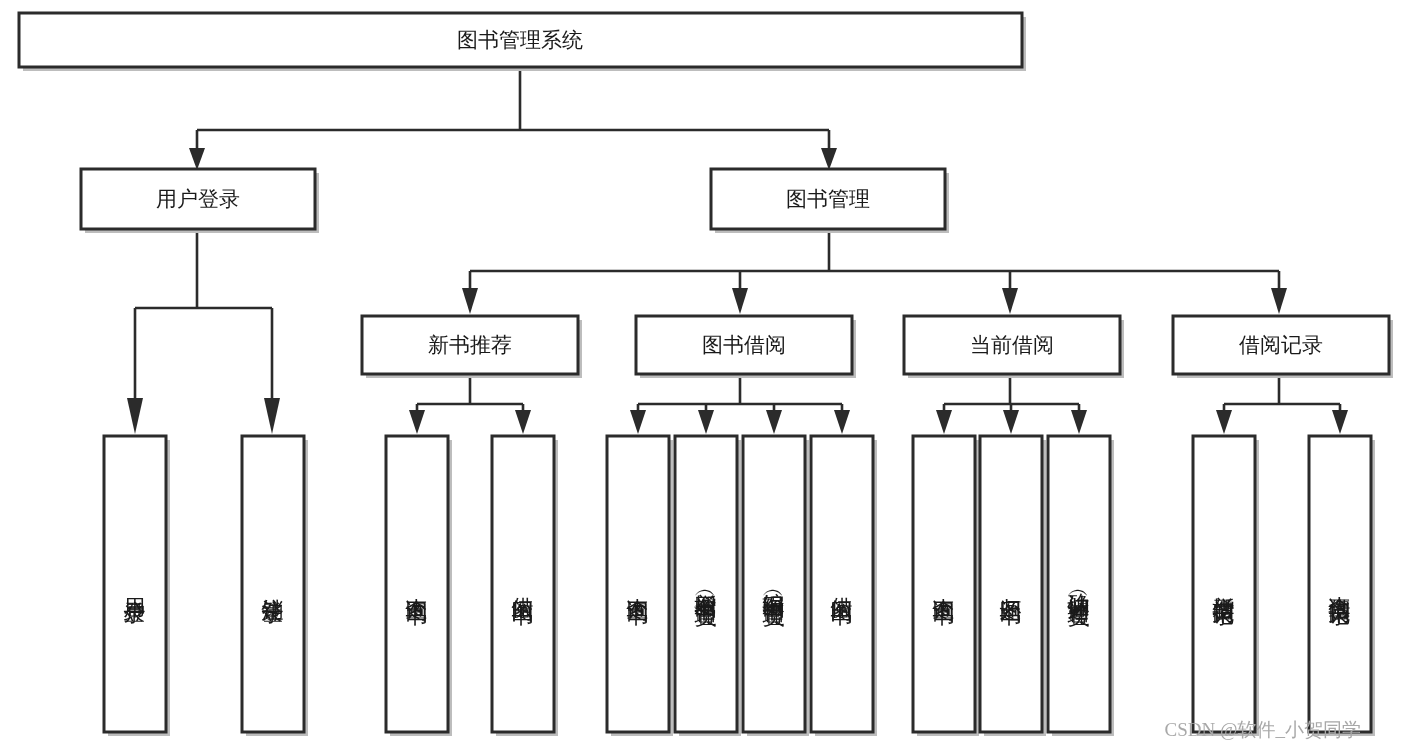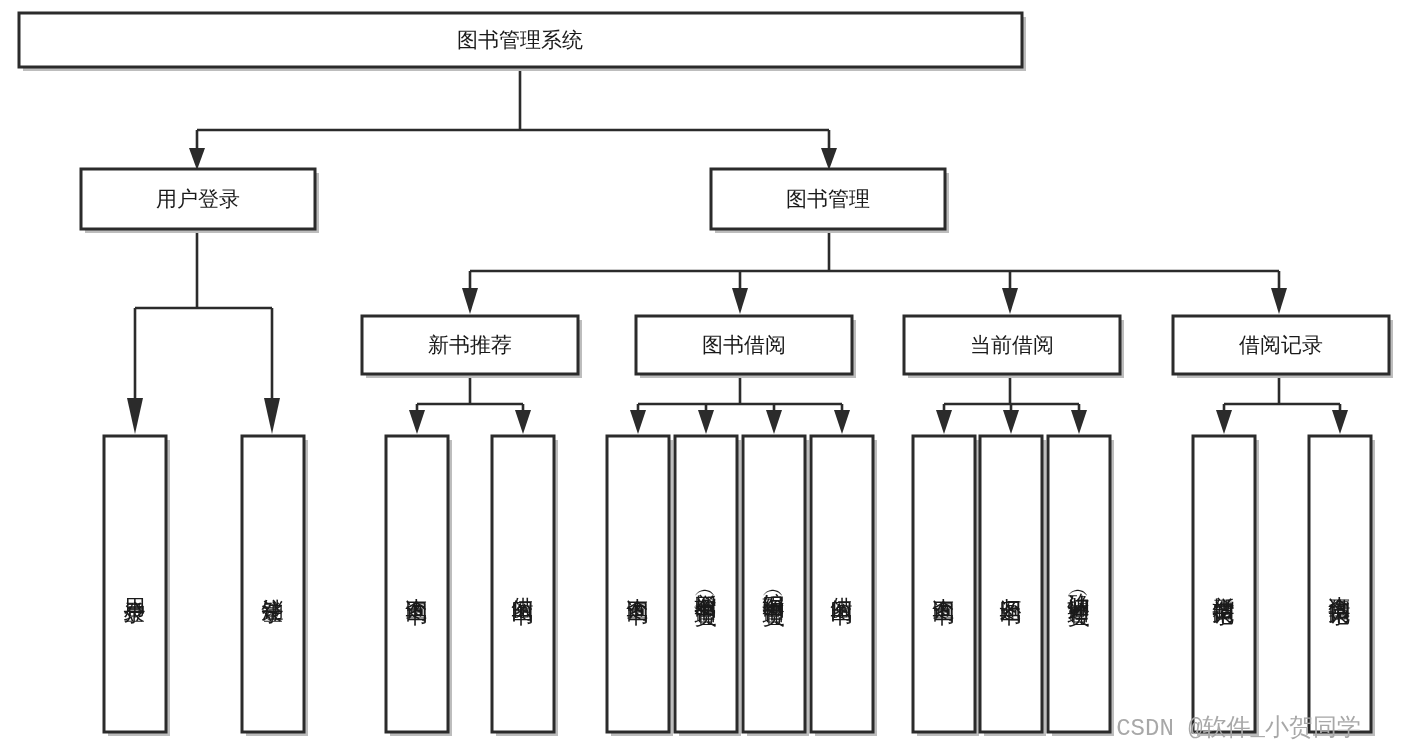--- a/index.html
+++ b/index.html
@@ -58,22 +58,22 @@
     font-size: 22px;
     letter-spacing: 2px;
     writing-mode: vertical-rl;
     text-orientation: upright;
     text-anchor: middle;
   }
   .watermark {
     position: absolute;
     right: 8px;
     bottom: 4px;
-    font-family: Liberation Mono, monospace;
-    font-size: 24px;
+    font-family: Liberation Serif, serif;
+    font-size: 19px;
     color: #a8a8a8;
     white-space: nowrap;
     pointer-events: none;
   }
 </style>
 </head>
 <body>
 
 <div id="diagram-root">
   <svg class="tree" viewBox="0 0 1405 747" xmlns="http://www.w3.org/2000/svg">

